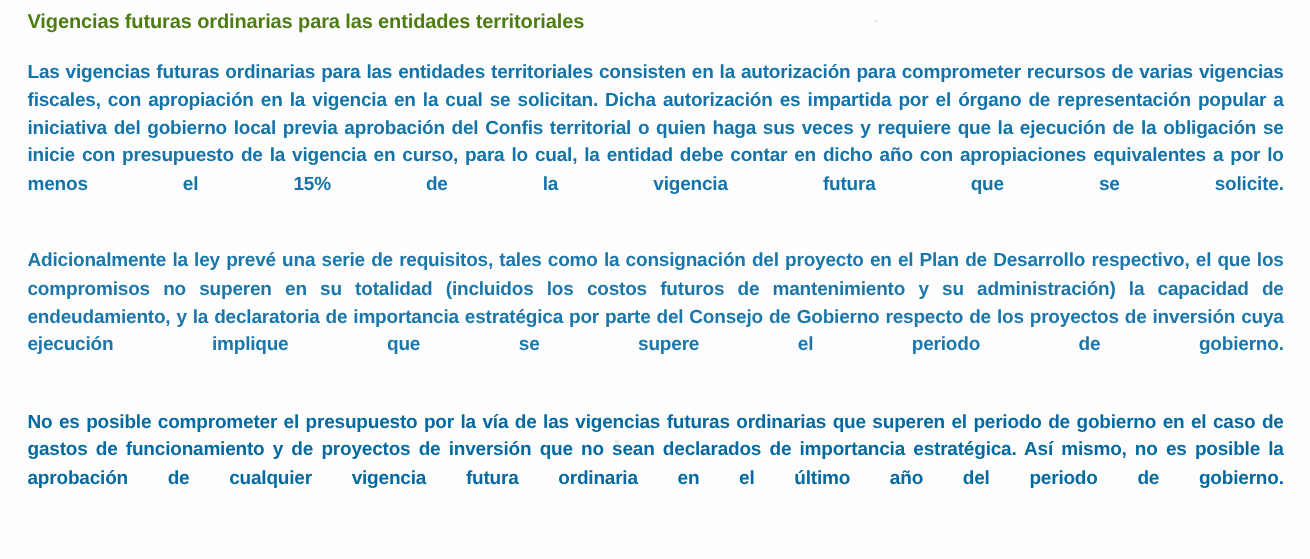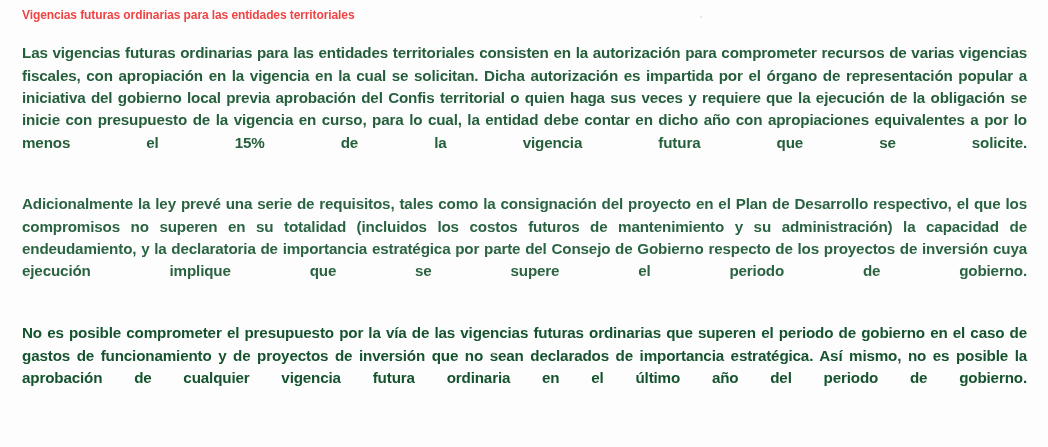--- a/index.html
+++ b/index.html
@@ -22,36 +22,36 @@
     padding: 0;
     box-sizing: border-box;
   }
   .doc-body {
     position: absolute;
     left: 22px;
     top: 8px;
     width: 1005px;
   }
   .doc-title {
-    font-size: 12px;
+    font-size: 16px;
     font-weight: bold;
     letter-spacing: -0.1px;
     margin: 0 0 20px 0;
     line-height: 1.2;
-    color: #ef4444;
+    color: #4d7c0f;
   }
   .para {
     font-size: 15.2px;
     font-weight: bold;
     text-align: justify;
     text-justify: inter-word;
     line-height: 1.47;
     margin: 0 0 17px 0;
     letter-spacing: -0.15px;
-    color: #14532d;
+    color: #0369a1;
     -webkit-font-smoothing: none;
   }
   .para:last-child {
     margin-bottom: 0;
   }
   
   .smudge-1 {
     filter: blur(0.35px);
     opacity: 0.93;
   }

